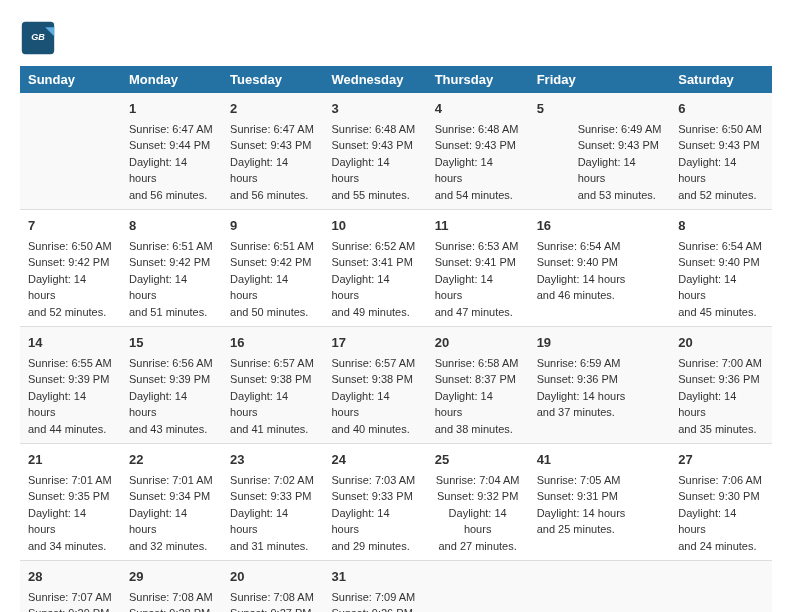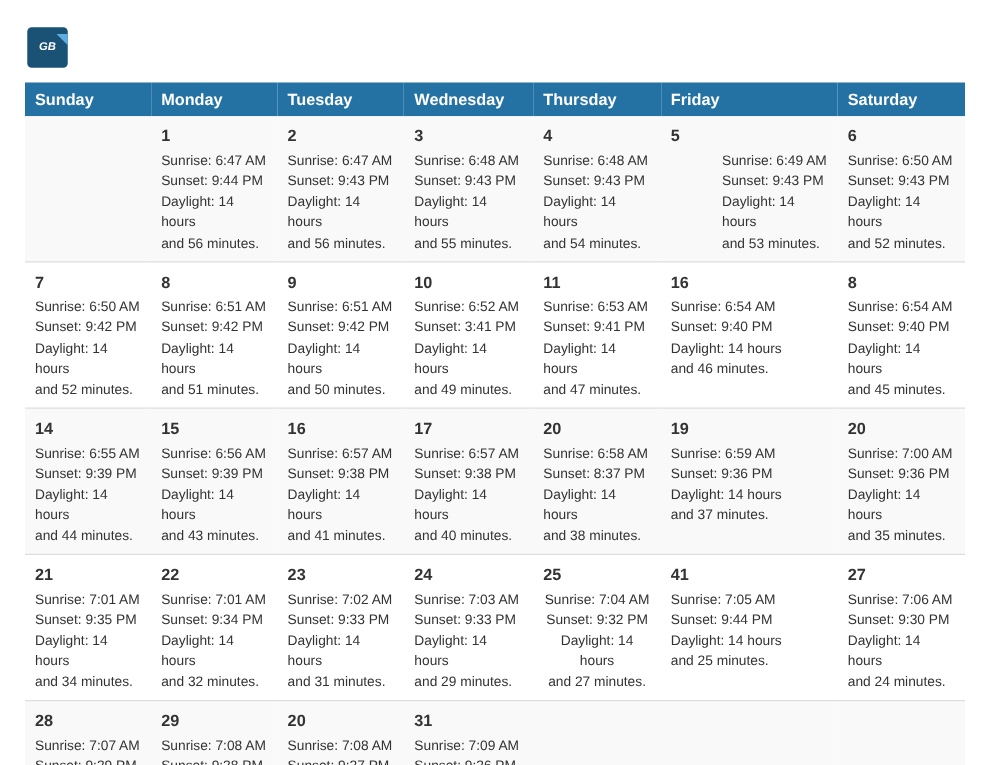--- a/index.html
+++ b/index.html
@@ -294,21 +294,21 @@
         <td>
           <span class="day-number">25</span>
           <div class="cell-content" style="white-space: pre-line; text-align: center;">Sunrise: 7:04 AM
 Sunset: 9:32 PM
 Daylight: 14 hours
 and 27 minutes.</div>
         </td>
         <td>
           <span class="day-number">41</span>
           <div class="cell-content" style="white-space: pre-line;">Sunrise: 7:05 AM
-Sunset: 9:44 PM
+Sunset: 9:31 PM
 Daylight: 14 hours
 and 25 minutes.</div>
         </td>
         <td>
           <span class="day-number">27</span>
           <div class="cell-content" style="white-space: pre-line;">Sunrise: 7:06 AM
 Sunset: 9:30 PM
 Daylight: 14 hours
 and 24 minutes.</div>
         </td>

